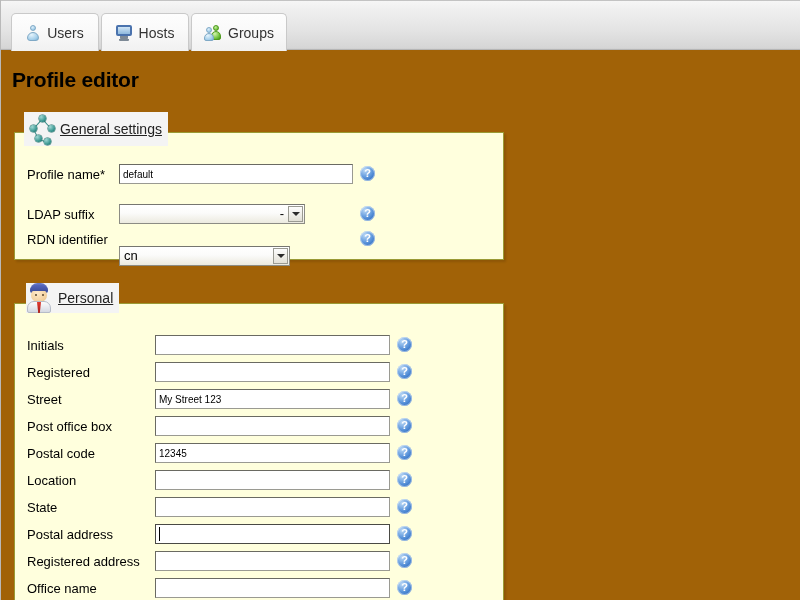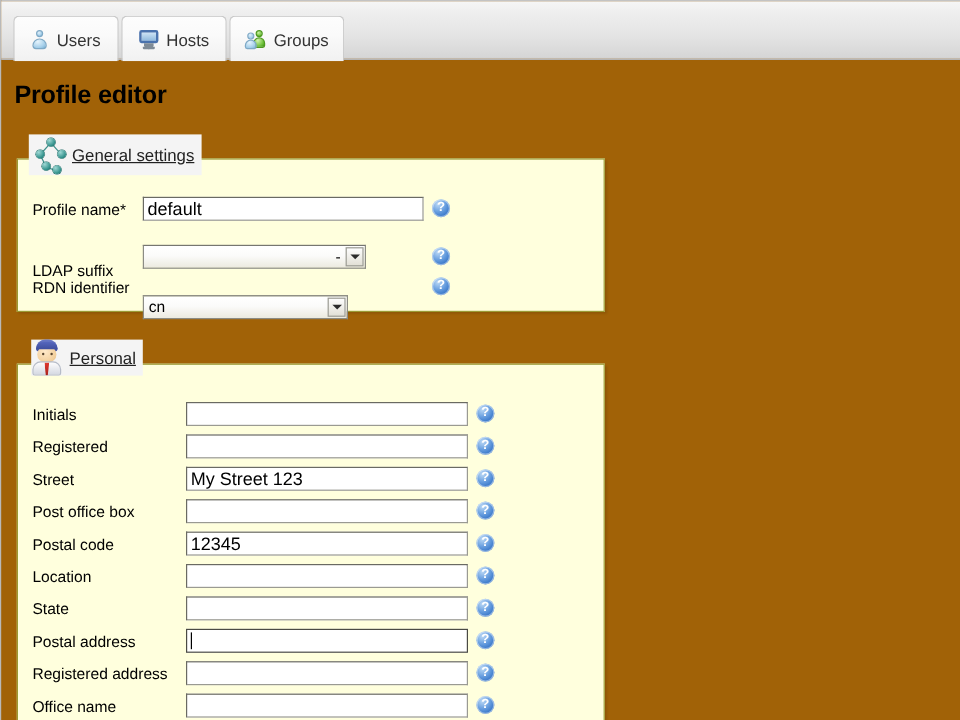--- a/index.html
+++ b/index.html
@@ -254,21 +254,21 @@
   }
   .text-input {
     position: absolute;
     box-sizing: border-box;
     height: 20px;
     background: #fff;
     border: 1px solid #6a6a62;
     border-right-color: #9a9a92;
     border-bottom-color: #9a9a92;
     font-family: "Liberation Sans", sans-serif;
-    font-size: 15px;
+    font-size: 10px;
     color: #000;
     padding: 0 3px;
     line-height: 18px;
     outline: none;
   }
   .text-input.focused {
     border-color: #4a4a44;
   }
   .caret {
     position: absolute;
@@ -374,21 +374,21 @@
           <span class="n" style="left: 11px; top: 23px;"></span>
           <span class="n" style="left: 20px; top: 26px;"></span>
         </span>
         <span class="legend-text">General settings</span>
       </div>
       <div class="form-row" style="left: 27px; top: 163px;">
         <span class="field-label">Profile name*</span>
       </div>
       <input type="text" class="text-input" value="default" placeholder="" style="left: 119px; top: 164px; width: 234px;">
       <div class="help-icon" style="left: 360px; top: 166px;">?</div>
-      <div class="form-row" style="left: 27px; top: 214px;">
+      <div class="form-row" style="left: 27px; top: 203px;">
         <span class="field-label">LDAP suffix</span>
       </div>
       <div class="select-box" style="left: 119px; top: 204px; width: 186px;">
         <span class="select-value right">-</span>
         <span class="select-arrow"></span>
       </div>
       <div class="help-icon" style="left: 360px; top: 206px;">?</div>
       <div class="form-row" style="left: 27px; top: 228px;">
         <span class="field-label">RDN identifier</span>
       </div>

